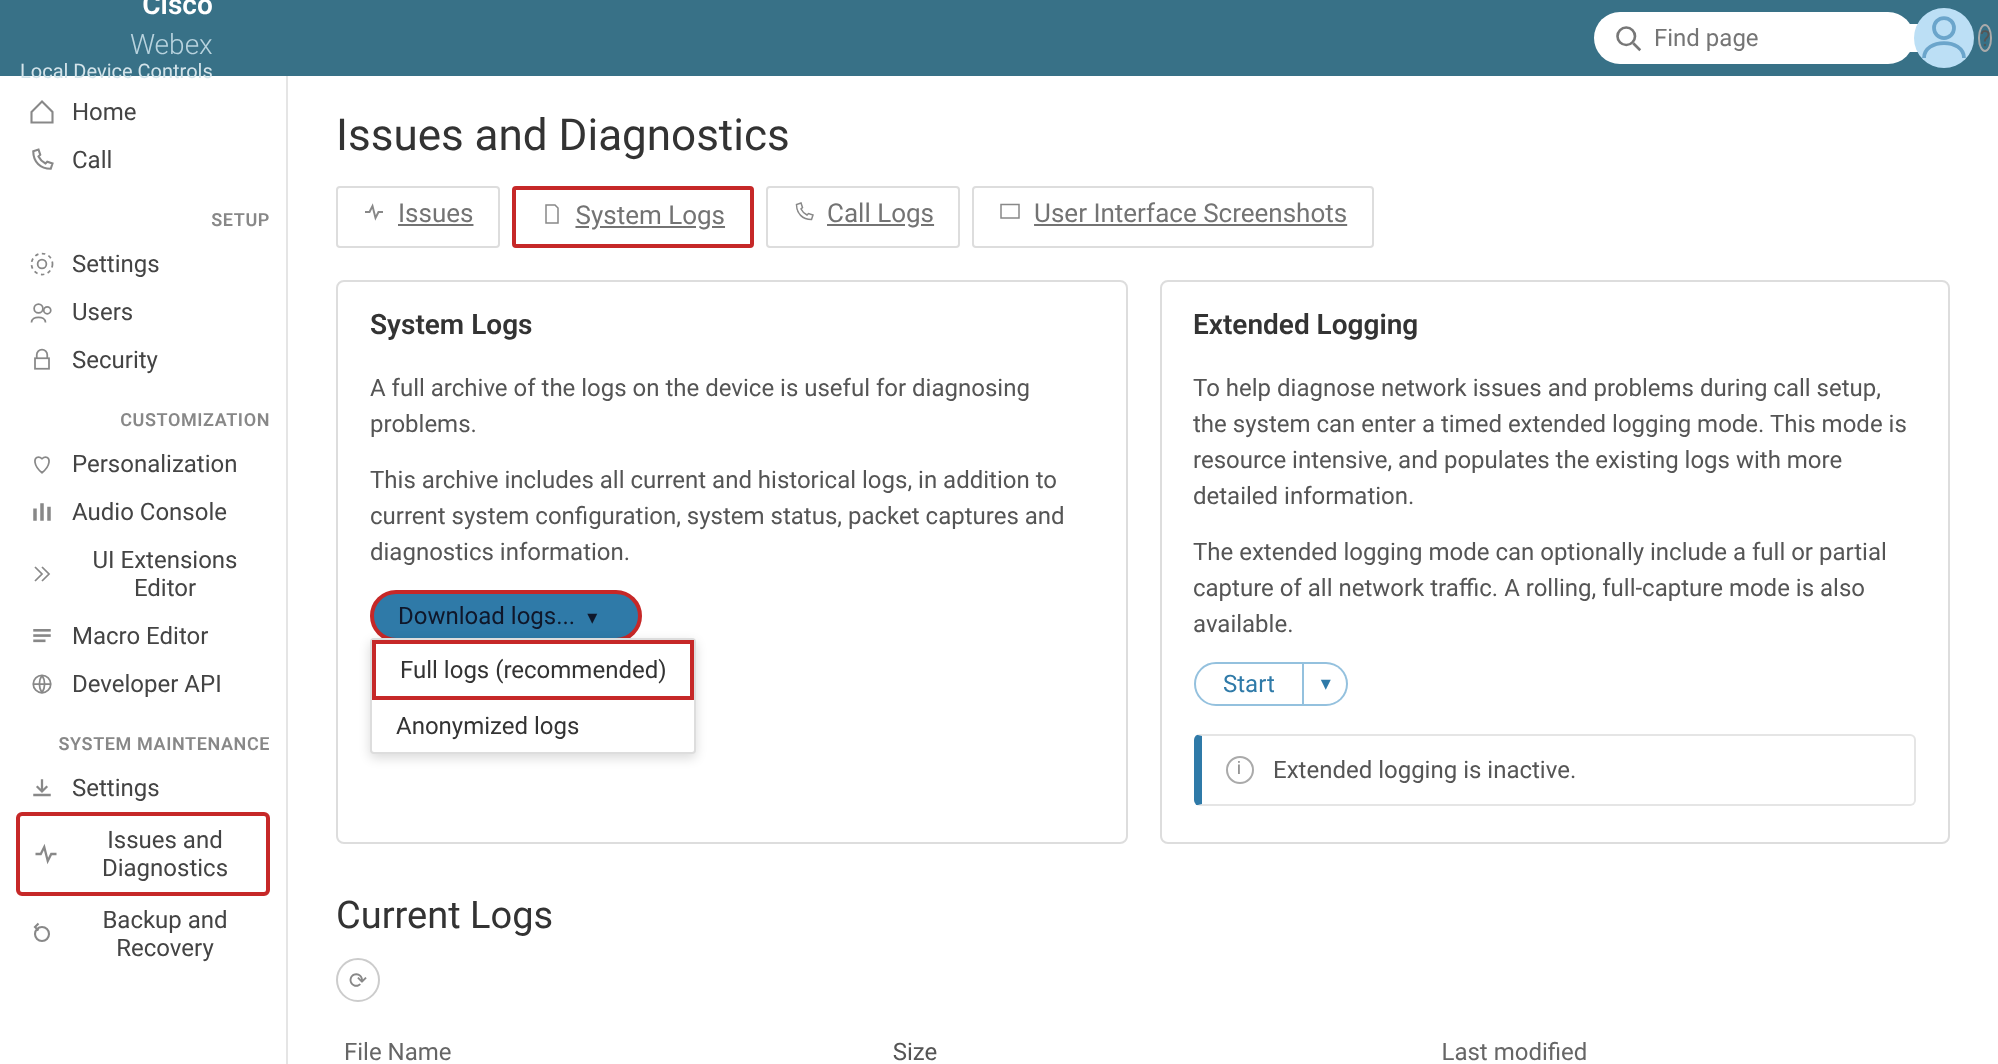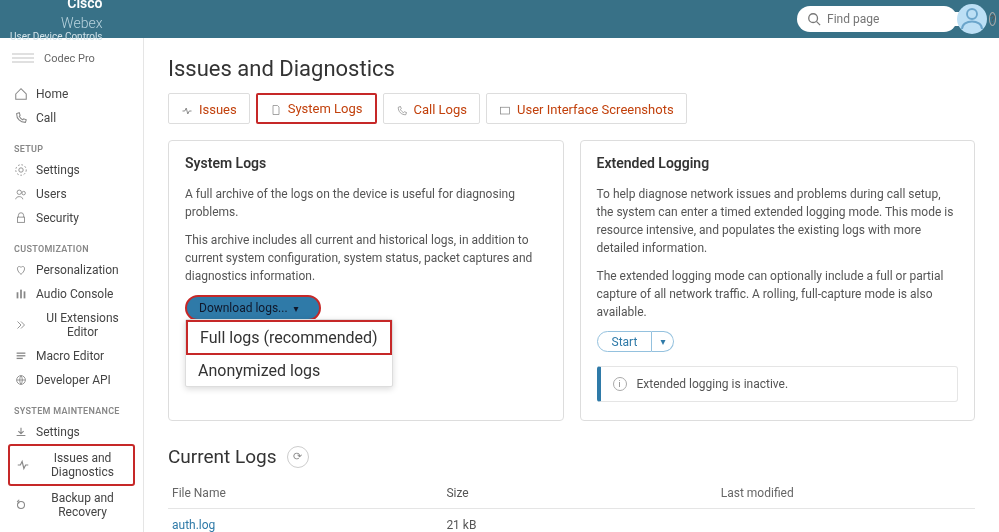--- a/index.html
+++ b/index.html
@@ -18,73 +18,73 @@
     .avatar { width: 30px; height: 30px; border-radius: 50%; background: #bcdff5; display: flex; align-items: center; justify-content: center; color: #6ba5cb; }
     
     .container { display: flex; height: calc(532px - 38px); }
     .sidebar { width: 144px; border-right: 1px solid #e5e5e5; padding: 6px 8px; overflow-y: auto; }
     .sidebar-logo { height: 28px; display: flex; align-items: center; gap: 10px; margin-bottom: 10px; padding-left: 4px; }
     .sidebar-logo .bars { display: flex; flex-direction: column; gap: 2px; }
     .sidebar-logo .bars span { display: block; width: 22px; height: 2px; background: #e0e0e0; }
     .sidebar-logo .name { font-size: 11px; color: #666; }
     .side-item { display: flex; align-items: center; gap: 8px; padding: 5px 6px; font-size: 12px; color: #444; cursor: pointer; border-radius: 3px; text-align: center; }
     .side-item.active { border: 2px solid #c62828; }
-    .side-heading { font-size: 9px; color: #888; font-weight: 600; letter-spacing: 0.3px; margin: 14px 0 4px 6px; text-transform: uppercase; }
+    .side-heading { font-size: 9px; color: #888; font-weight: 600; letter-spacing: 0.3px; margin: 14px 0 4px 6px; text-transform: uppercase; text-align: right; }
     .side-icon { width: 14px; height: 14px; display: flex; align-items: center; justify-content: center; color: #888; flex-shrink: 0; }
     
     .main { flex: 1; padding: 18px 24px; overflow-y: auto; }
     .page-title { font-size: 22px; font-weight: 400; color: #333; margin-bottom: 12px; }
     .tabs { display: flex; gap: 6px; margin-bottom: 16px; }
-    .tab { border: 1px solid #ddd; background: #fff; padding: 6px 12px; font-size: 13px; color: #c2410c; display: flex; align-items: flex-end; gap: 6px; cursor: pointer; border-radius: 2px; }
+    .tab { border: 1px solid #ddd; background: #fff; padding: 6px 12px; font-size: 13px; color: #737373; display: flex; align-items: flex-start; gap: 6px; cursor: pointer; border-radius: 2px; text-decoration: underline; }
     .tab.active { border: 2px solid #c62828; }
     .tab-icon { color: #888; width: 12px; height: 12px; display: flex; align-items: center; justify-content: center; }
     
     .cards-row { display: flex; gap: 16px; margin-bottom: 24px; }
     .card { border: 1px solid #ddd; border-radius: 4px; flex: 1; padding: 14px 16px 18px; background: #fff; }
     .card h3 { font-size: 14px; font-weight: 600; color: #333; margin-bottom: 14px; }
     .card p { font-size: 12px; color: #555; line-height: 1.5; margin-bottom: 10px; }
     
     .dl-wrap { position: relative; display: inline-block; }
     .dl-btn { background: #2f7aa8; color: #0f172a; border: 2px solid #c62828; border-radius: 14px; padding: 4px 20px 4px 12px; font-size: 12px; cursor: pointer; position: relative; z-index: 2; }
     .dl-btn::after { content: "▾"; margin-left: 6px; font-size: 10px; }
     .other-btn { position: absolute; left: 75px; top: 22px; background: #eee; border-radius: 12px; padding: 3px 14px 3px 10px; font-size: 11px; color: #666; border: none; z-index: 0; }
     .other-btn::after { content: " ▾"; font-size: 9px; color: #999; }
     .dropdown { position: absolute; top: 24px; left: 0; background: #fff; border: 1px solid #ddd; border-radius: 2px; box-shadow: 0 2px 6px rgba(0,0,0,0.15); z-index: 5; min-width: 135px; }
-    .dropdown .opt { padding: 6px 12px; font-size: 16px; color: #333; cursor: pointer; white-space: nowrap; }
+    .dropdown .opt { padding: 6px 12px; font-size: 12px; color: #333; cursor: pointer; white-space: nowrap; }
     .dropdown .opt.selected { border: 2px solid #c62828; }
     
     .start-group { display: flex; gap: 0; }
     .start-btn { color: #2f7aa8; border: 1px solid #94c1de; background: #fff; border-radius: 14px 0 0 14px; padding: 0 14px; font-size: 12px; cursor: pointer; }
     .start-caret { color: #2f7aa8; border: 1px solid #94c1de; border-left: none; background: #fff; border-radius: 0 14px 14px 0; padding: 4px 8px; font-size: 10px; cursor: pointer; }
     
     .status-box { border: 1px solid #e5e5e5; border-left: 4px solid #2f7aa8; border-radius: 3px; padding: 10px 12px; display: flex; align-items: center; gap: 10px; font-size: 12px; color: #555; margin-top: 14px; }
     .status-box .info { width: 14px; height: 14px; border: 1px solid #aaa; border-radius: 50%; display: flex; align-items: center; justify-content: center; font-size: 9px; color: #888; }
     
-    .section-title { font-size: 19px; font-weight: 400; color: #333; margin-bottom: 10px; display: flex; align-items: center; gap: 10px; }
+    .section-title { font-size: 19px; font-weight: 400; color: #333; margin-bottom: 10px; display: flex; align-items: flex-start; gap: 10px; flex-direction: column; }
     .refresh-btn { width: 22px; height: 22px; border: 1px solid #ccc; border-radius: 50%; background: #fff; display: flex; align-items: center; justify-content: center; cursor: pointer; font-size: 11px; color: #888; }
     
     table.logs { width: 100%; border-collapse: collapse; font-size: 12px; }
     table.logs th { text-align: left; font-weight: 400; color: #666; padding: 8px 4px; border-bottom: 1px solid #e5e5e5; }
     table.logs td { padding: 9px 4px; border-bottom: 1px solid #efefef; }
     table.logs td a { color: #2f7aa8; text-decoration: none; }
     table.logs .col-name { width: 34%; }
     table.logs .col-size { width: 34%; color: #555; }
     
     svg { width: 100%; height: 100%; }
   </style>
 </head>
 <body>
 
 <div class="header">
   <div class="header-left">
     <div class="brand-line">
       <span class="brand-cisco">Cisco</span>
       <span class="brand-webex">Webex</span>
     </div>
-    <span class="brand-sub">User Device Controls</span>
+    <span class="brand-sub">Local Device Controls</span>
   </div>
   <div class="header-right">
     <div class="search-box">
       <span class="side-icon">
           <svg viewBox="0 0 16 16">
             <circle cx="7" cy="7" r="5" fill="none" stroke="#777" stroke-width="1.5"></circle>
             <line x1="11" y1="11" x2="15" y2="15" stroke="#777" stroke-width="1.5"></line>
           </svg>
         </span>
       <input type="text" placeholder="Find page" style="">
@@ -95,28 +95,20 @@
           <circle cx="12" cy="8" r="4" fill="none" stroke="#6ba5cb" stroke-width="1.5"></circle>
           <path d="M4 20c0-4 4-6 8-6s8 2 8 6" fill="none" stroke="#6ba5cb" stroke-width="1.5"></path>
         </svg>
     </div>
   </div>
 </div>
 
 <div class="container">
 
   <div class="sidebar">
-    <div class="sidebar-logo">
-      <div class="bars">
-          <span></span>
-          <span></span>
-          <span></span>
-        </div>
-      <div class="name">Codec Pro</div>
-    </div>
 
     <div class="side-item">
       <span class="side-icon">
           <svg viewBox="0 0 16 16">
             <path d="M2 8l6-6 6 6v6H2z" fill="none" stroke="#888" stroke-width="1.2"></path>
           </svg>
         </span>
       <span>Home</span>
     </div>
     <div class="side-item">

